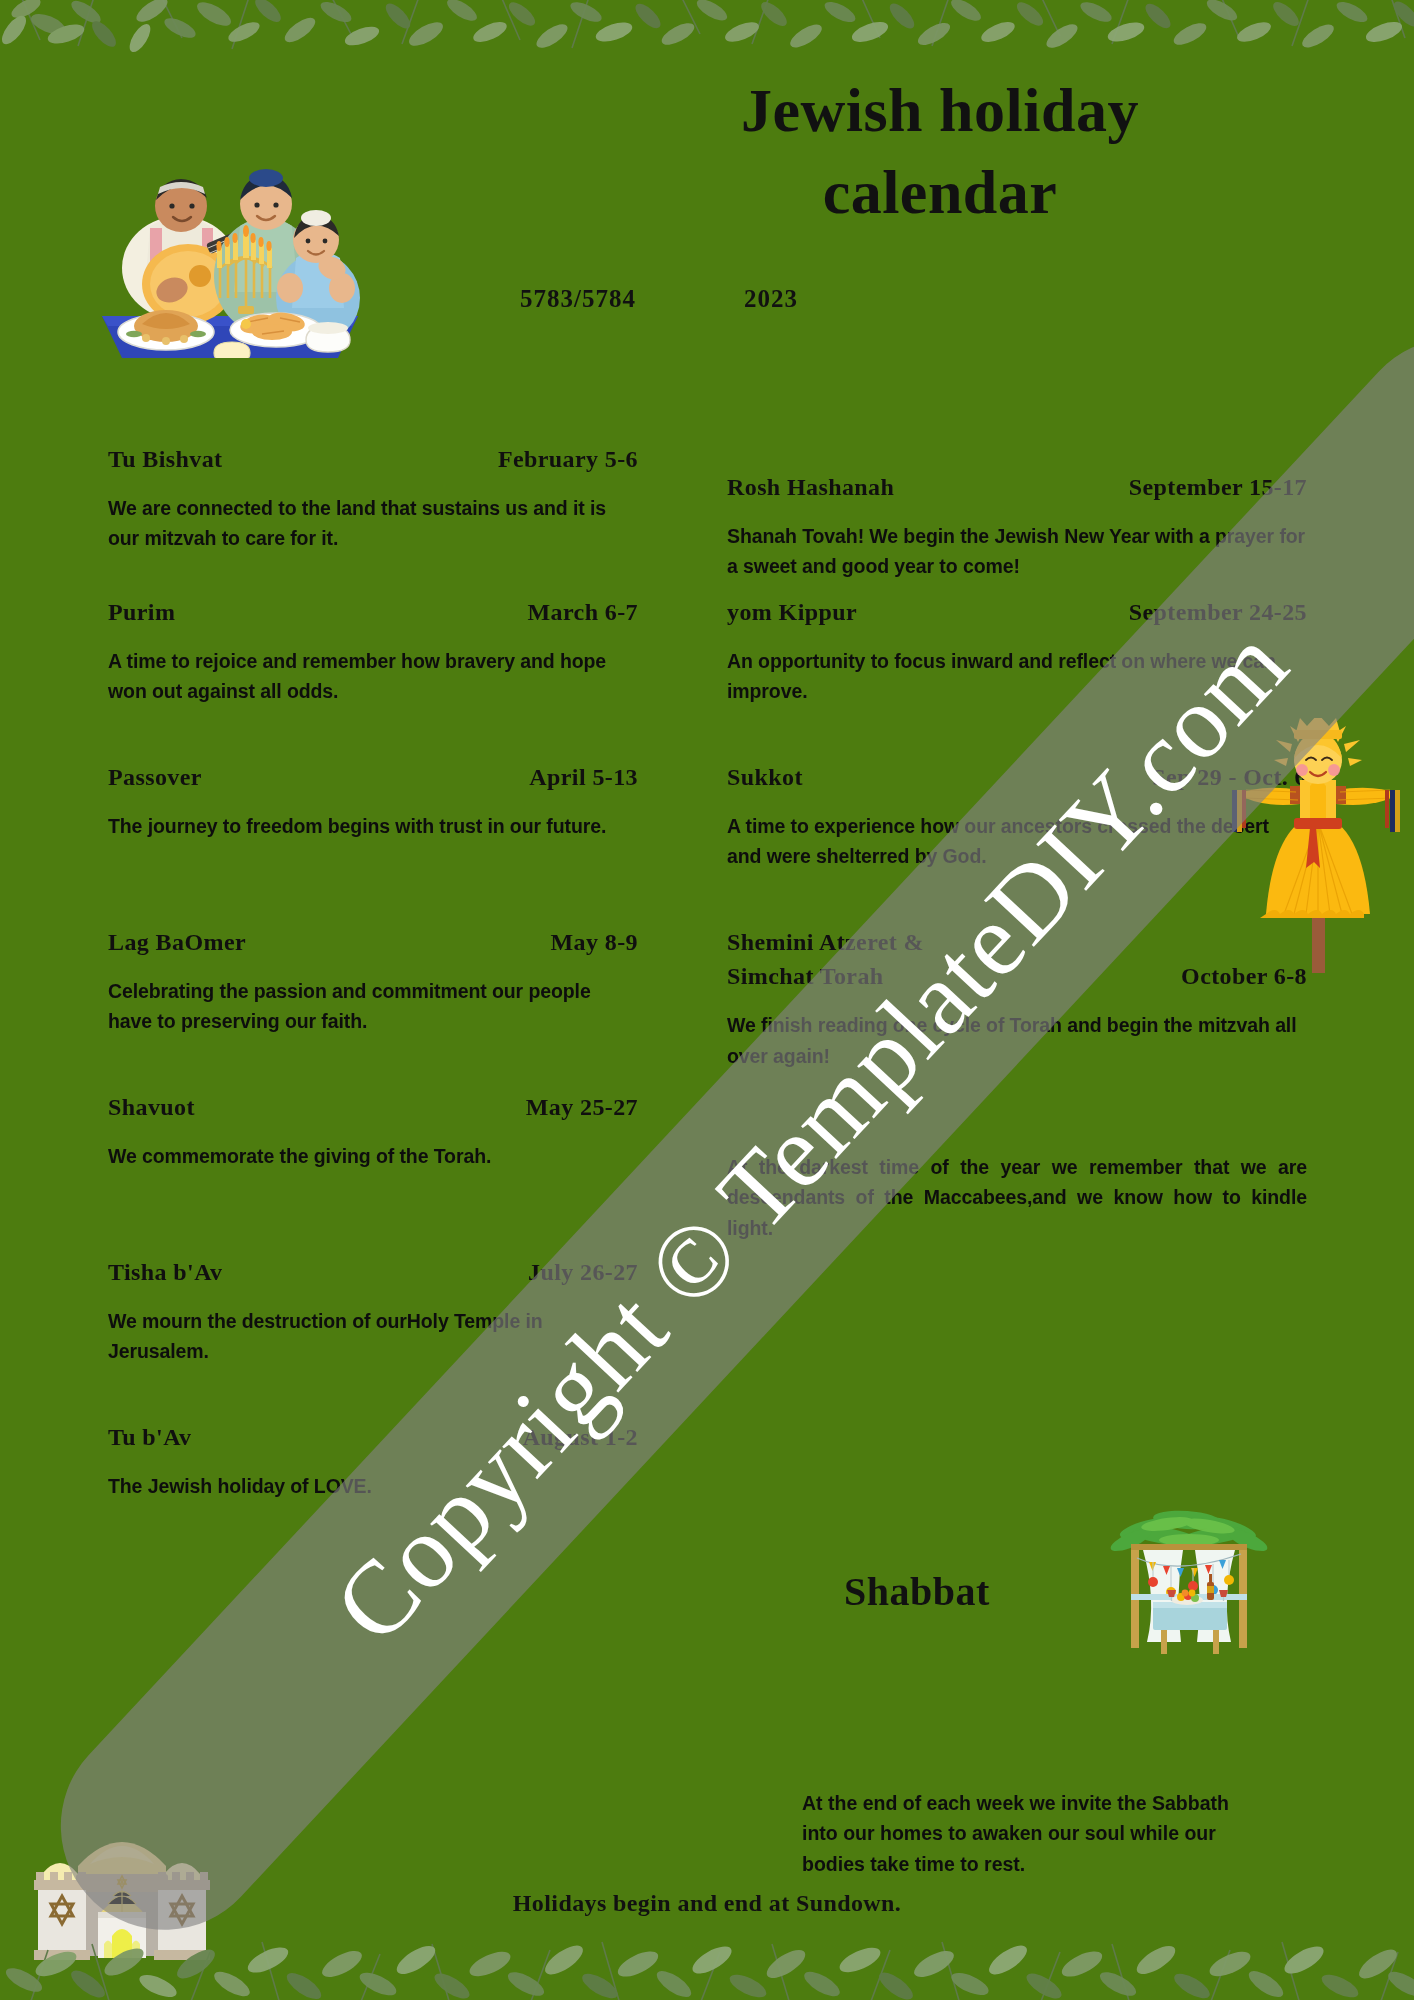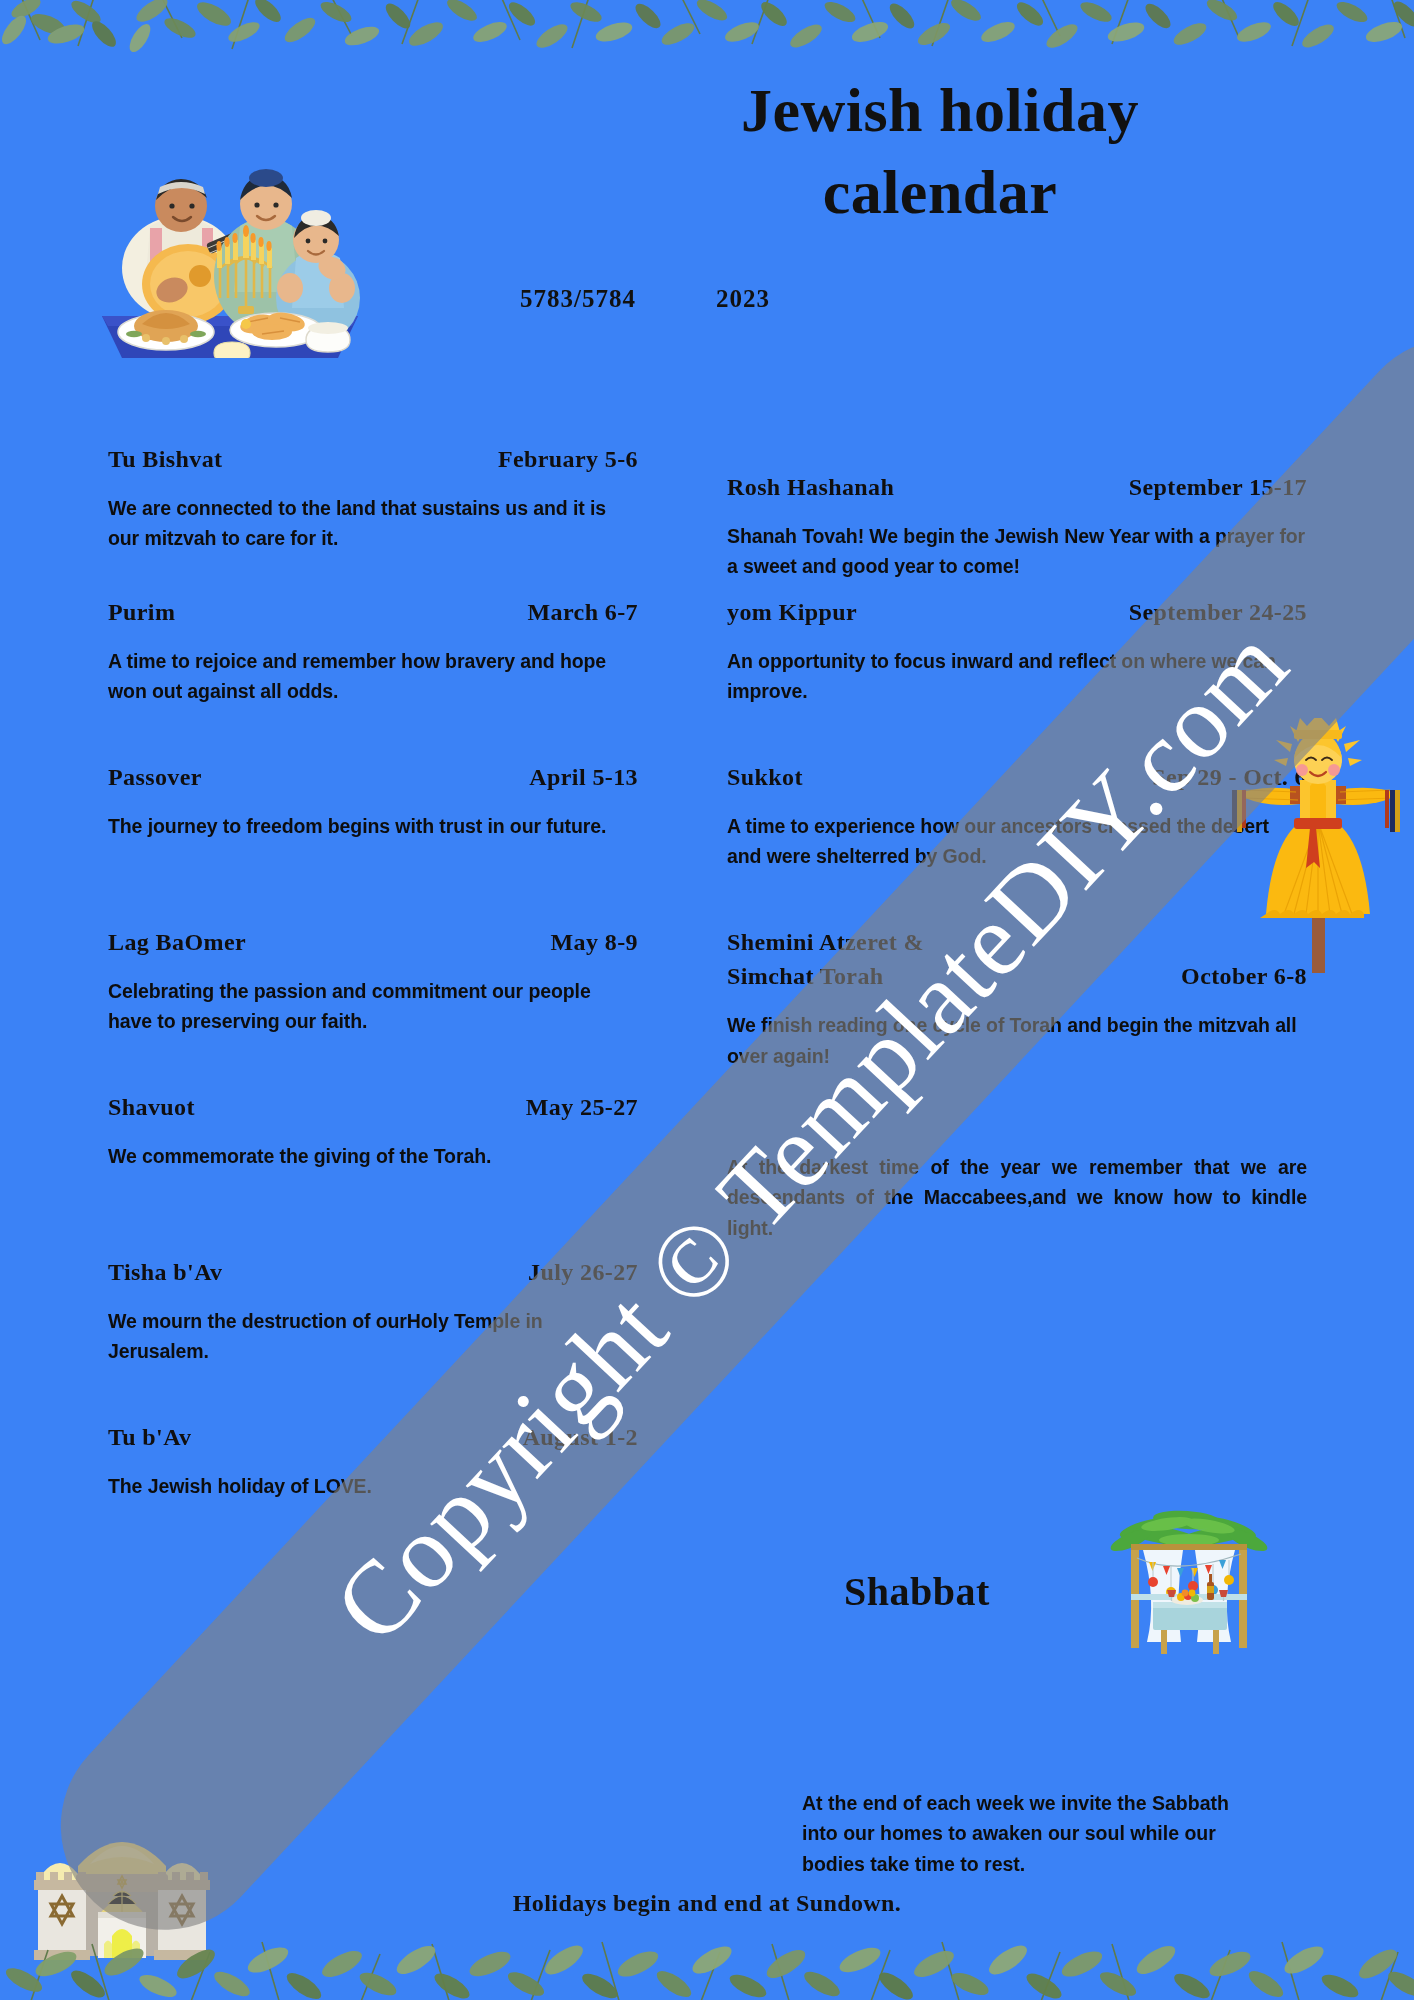--- a/index.html
+++ b/index.html
@@ -5,41 +5,41 @@
   * { box-sizing: border-box; margin: 0; padding: 0; }
   html, body { background: #ffffff; }
   body {
     width: 1414px; height: 2000px;
     position: relative;
     font-family: "Liberation Sans", sans-serif;
     overflow: hidden;
   }
 
   
-  .page { position: absolute; inset: 0; background: #3b82f6; }
+  .page { position: absolute; inset: 0; background: #4d7c0f; }
 
   
   .foliage { position: absolute; left: 0; width: 1414px; pointer-events: none; }
   .foliage-top { top: -6px; height: 90px; }
   .foliage-bottom { bottom: -4px; height: 110px; }
 
   
   .family-illus { position: absolute; left: 80px; top: 108px; width: 300px; height: 250px; }
   .title-block { position: absolute; left: 620px; top: 70px; width: 640px; text-align: center; }
   .main-title {
     font-family: "Liberation Serif", serif;
     font-weight: bold;
     font-size: 62px;
     line-height: 1.32;
     color: #111;
     letter-spacing: 0.5px;
   }
   .year-row {
     position: absolute; left: 520px; top: 285px; width: 620px;
-    display: flex; gap: 80px;
+    display: flex; gap: 108px;
     font-family: "Liberation Serif", serif;
     font-weight: bold; font-size: 25px; color: #111;
     letter-spacing: 1px;
   }
 
   
   .columns { position: absolute; left: 0; top: 430px; width: 1414px; }
   .col { position: absolute; top: 0; }
   .col-left { left: 108px; width: 530px; }
   .col-right { left: 727px; width: 580px; }

